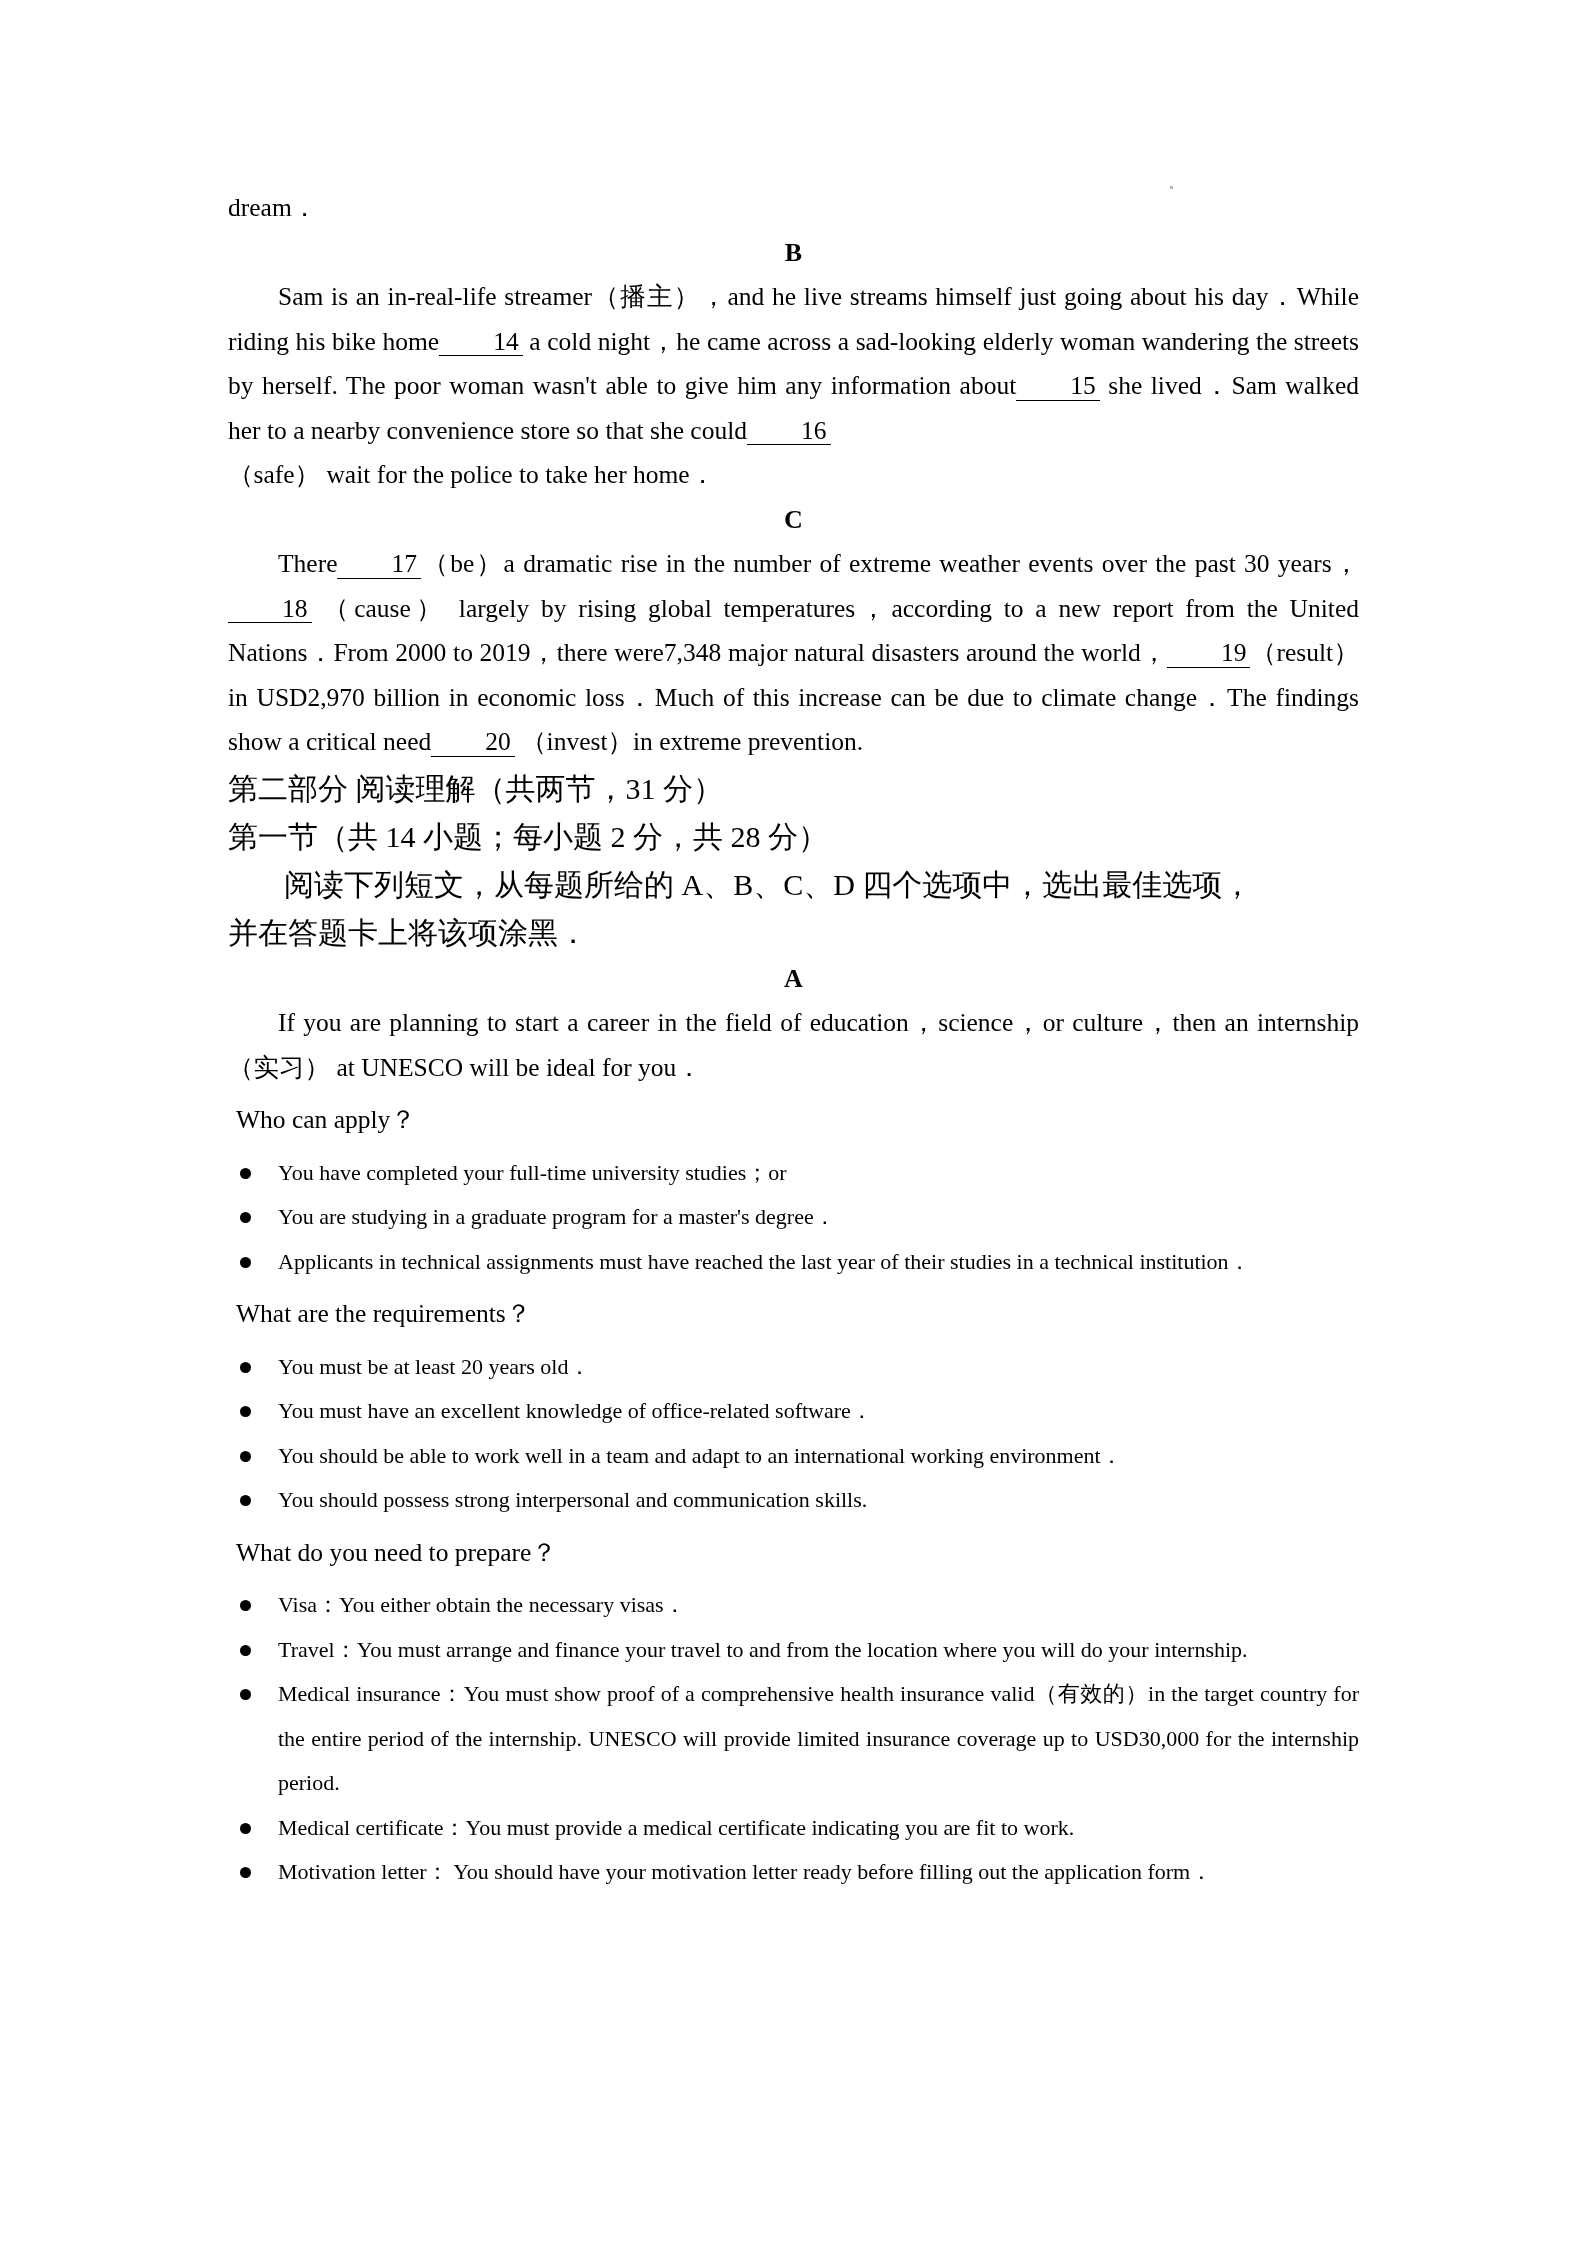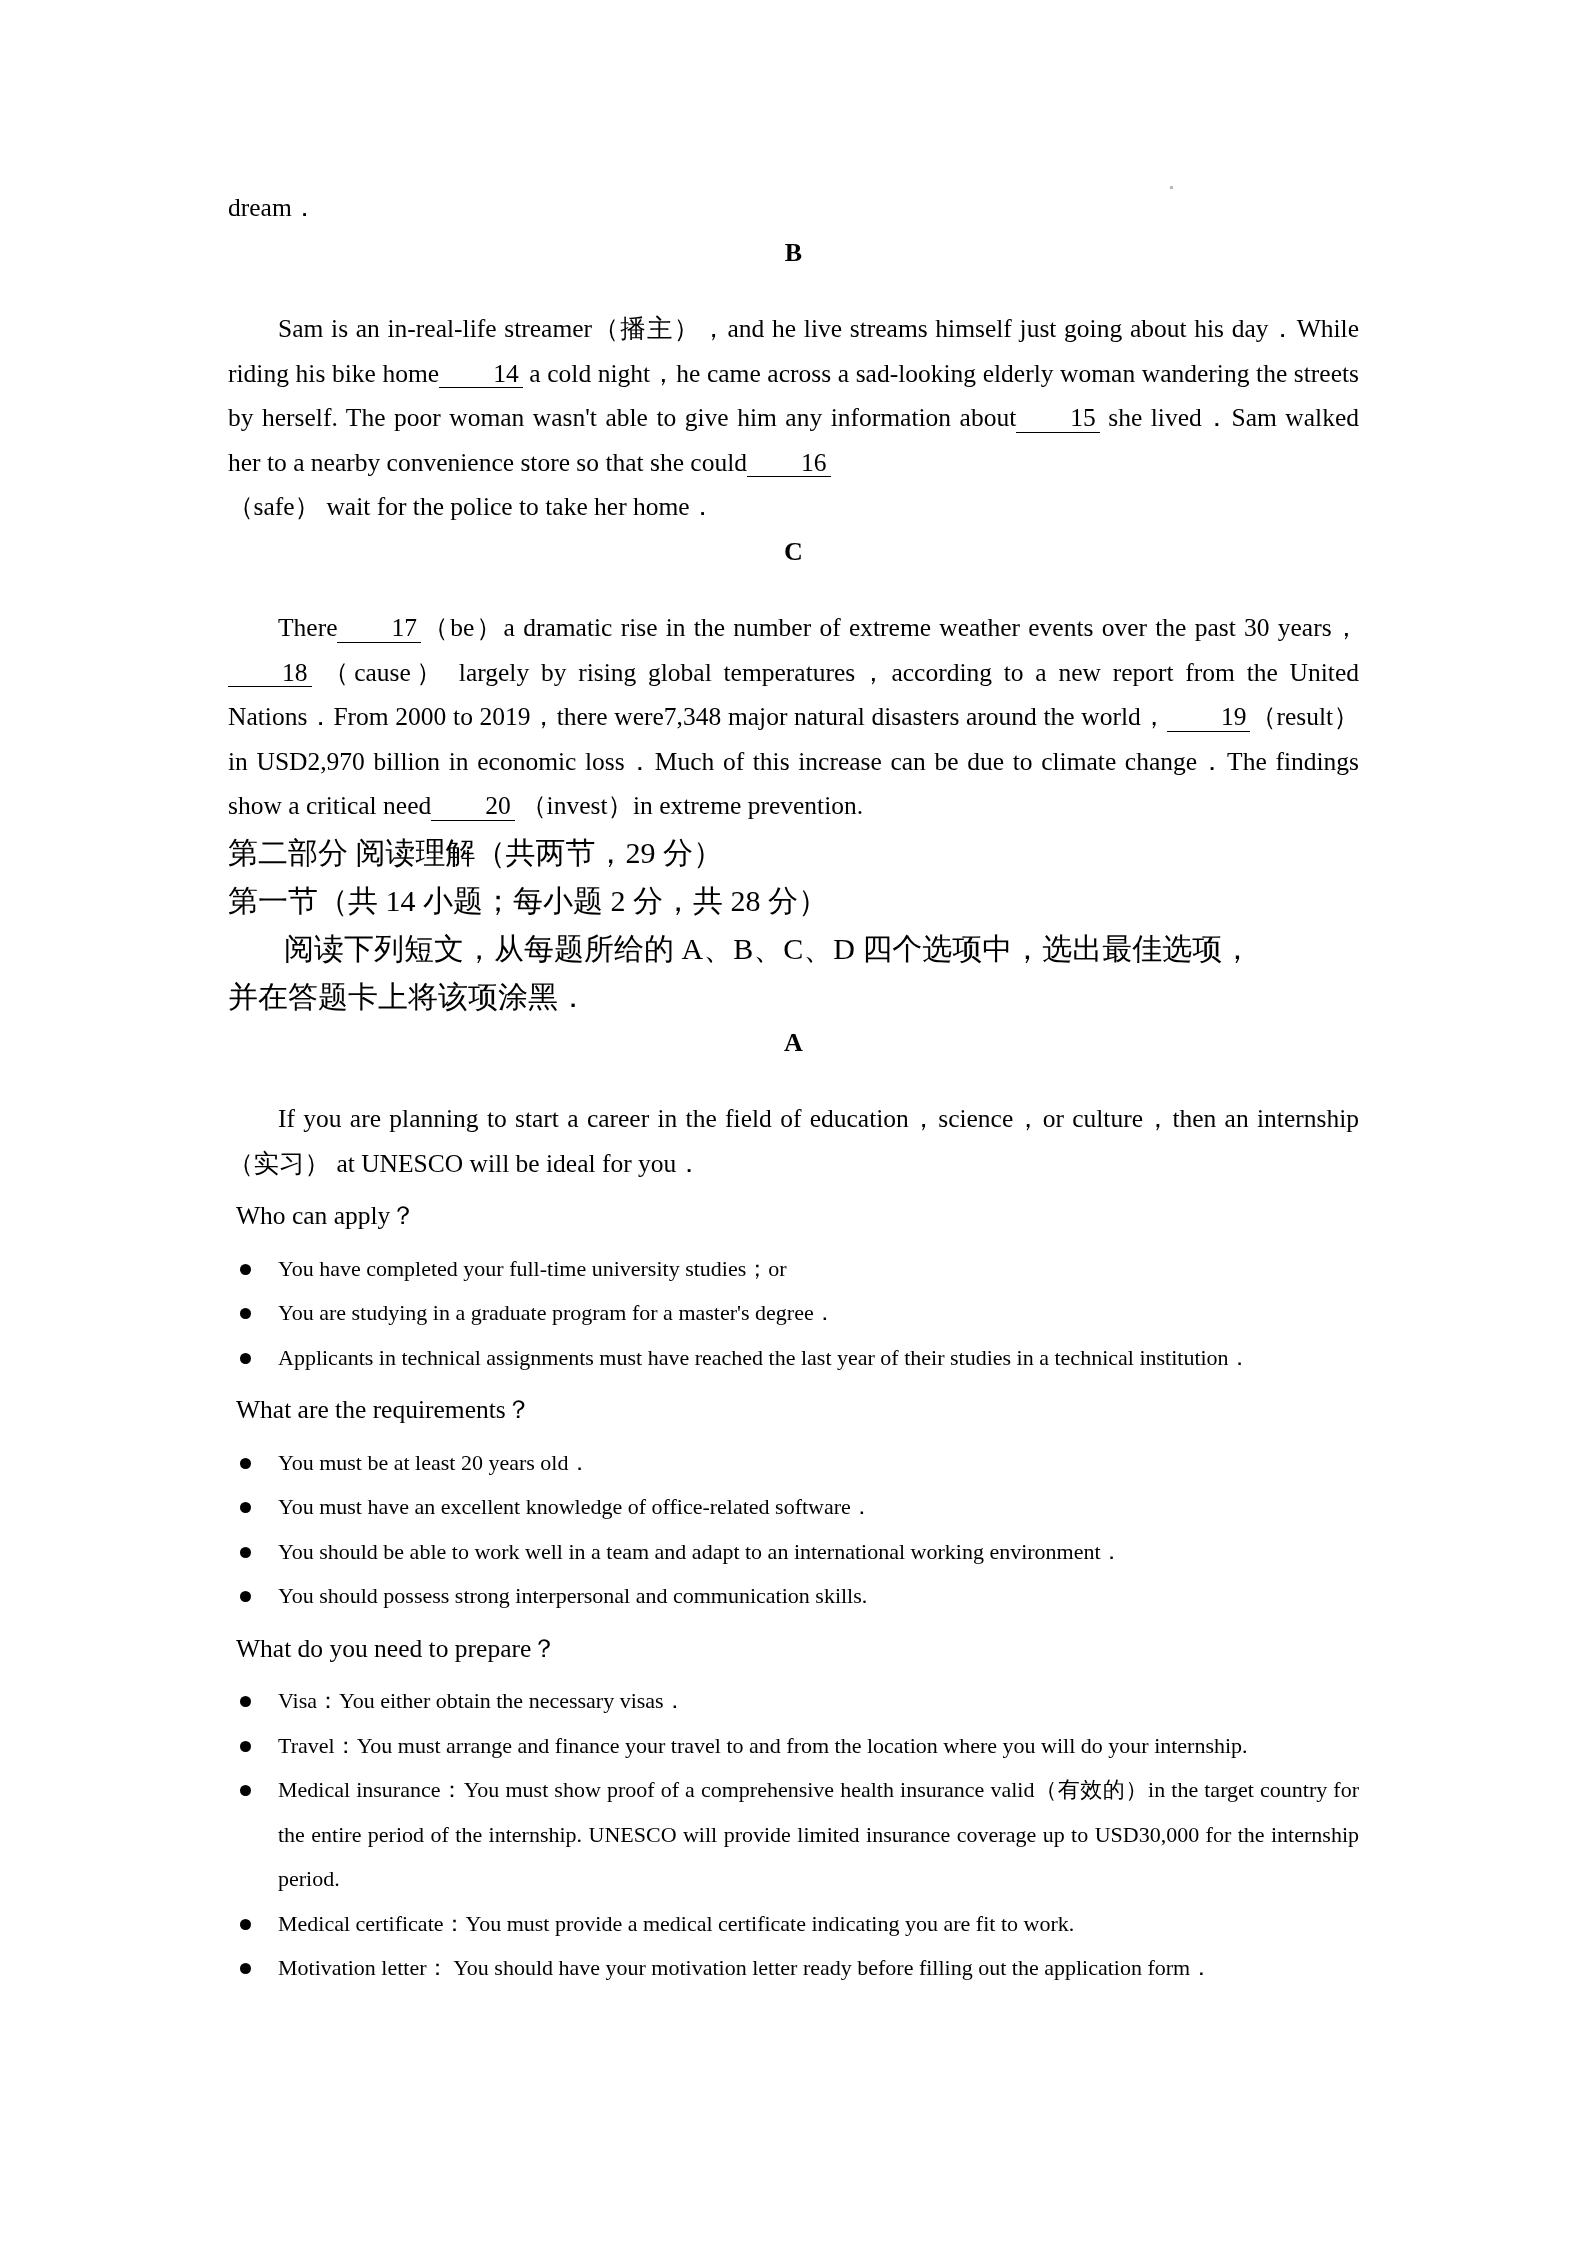--- a/index.html
+++ b/index.html
@@ -15,21 +15,21 @@
     box-sizing:border-box;
     padding:186px 228px 0 228px;
   }
   .en{
     font-size:25.5px;
     line-height:44.5px;
     text-align:justify;
     text-justify:inter-word;
     margin:0;
   }
-  .en.just{text-align-last:left;margin-top:32px;}
+  .en.just{text-align-last:left;}
   .indent{text-indent:50px;}
   .center{text-align:center;text-align-last:center;font-weight:bold;font-size:26px;line-height:44.5px;margin:0;}
   .cn{
     font-family:"Liberation Serif","DejaVu Serif",serif;
     font-size:30px;
     line-height:48px;
     margin:0;
     text-align:left;
   }
   .cn-indent{text-indent:56px;}
@@ -92,21 +92,21 @@
   <p class="en">（safe） wait for the police to take her home．</p>
 
   <p class="center">C</p>
 
   <p class="en just indent">
     <span>There</span><span class="blank b-w3">17</span><span>（be）a dramatic rise in the number of extreme weather events over the past 30 years，</span><span class="blank b-w3">18</span>
     <span>（cause） largely by rising global temperatures，according to a new report from the United Nations．From 2000 to 2019，there were7,348 major natural disasters around the world，</span><span class="blank b-w3">19</span><span>（result） in USD2,970 billion in economic loss．Much of this increase can be due to climate change．The findings show a critical need</span><span class="blank b-w2">20</span>
     <span>（invest）in extreme prevention.</span>
   </p>
 
-  <p class="cn">第二部分 阅读理解（共两节，29 分）</p>
+  <p class="cn">第二部分 阅读理解（共两节，31 分）</p>
   <p class="cn">第一节（共 14 小题；每小题 2 分，共 28 分）</p>
   <p class="cn cn-indent">阅读下列短文，从每题所给的 A、B、C、D 四个选项中，选出最佳选项，</p>
   <p class="cn">并在答题卡上将该项涂黑．</p>
 
   <p class="center">A</p>
 
   <p class="en just indent">If you are planning to start a career in the field of education，science，or culture，then an internship（实习） at UNESCO will be ideal for you．</p>
 
   <p class="heading">Who can apply？</p>
   <ul class="bullets">

